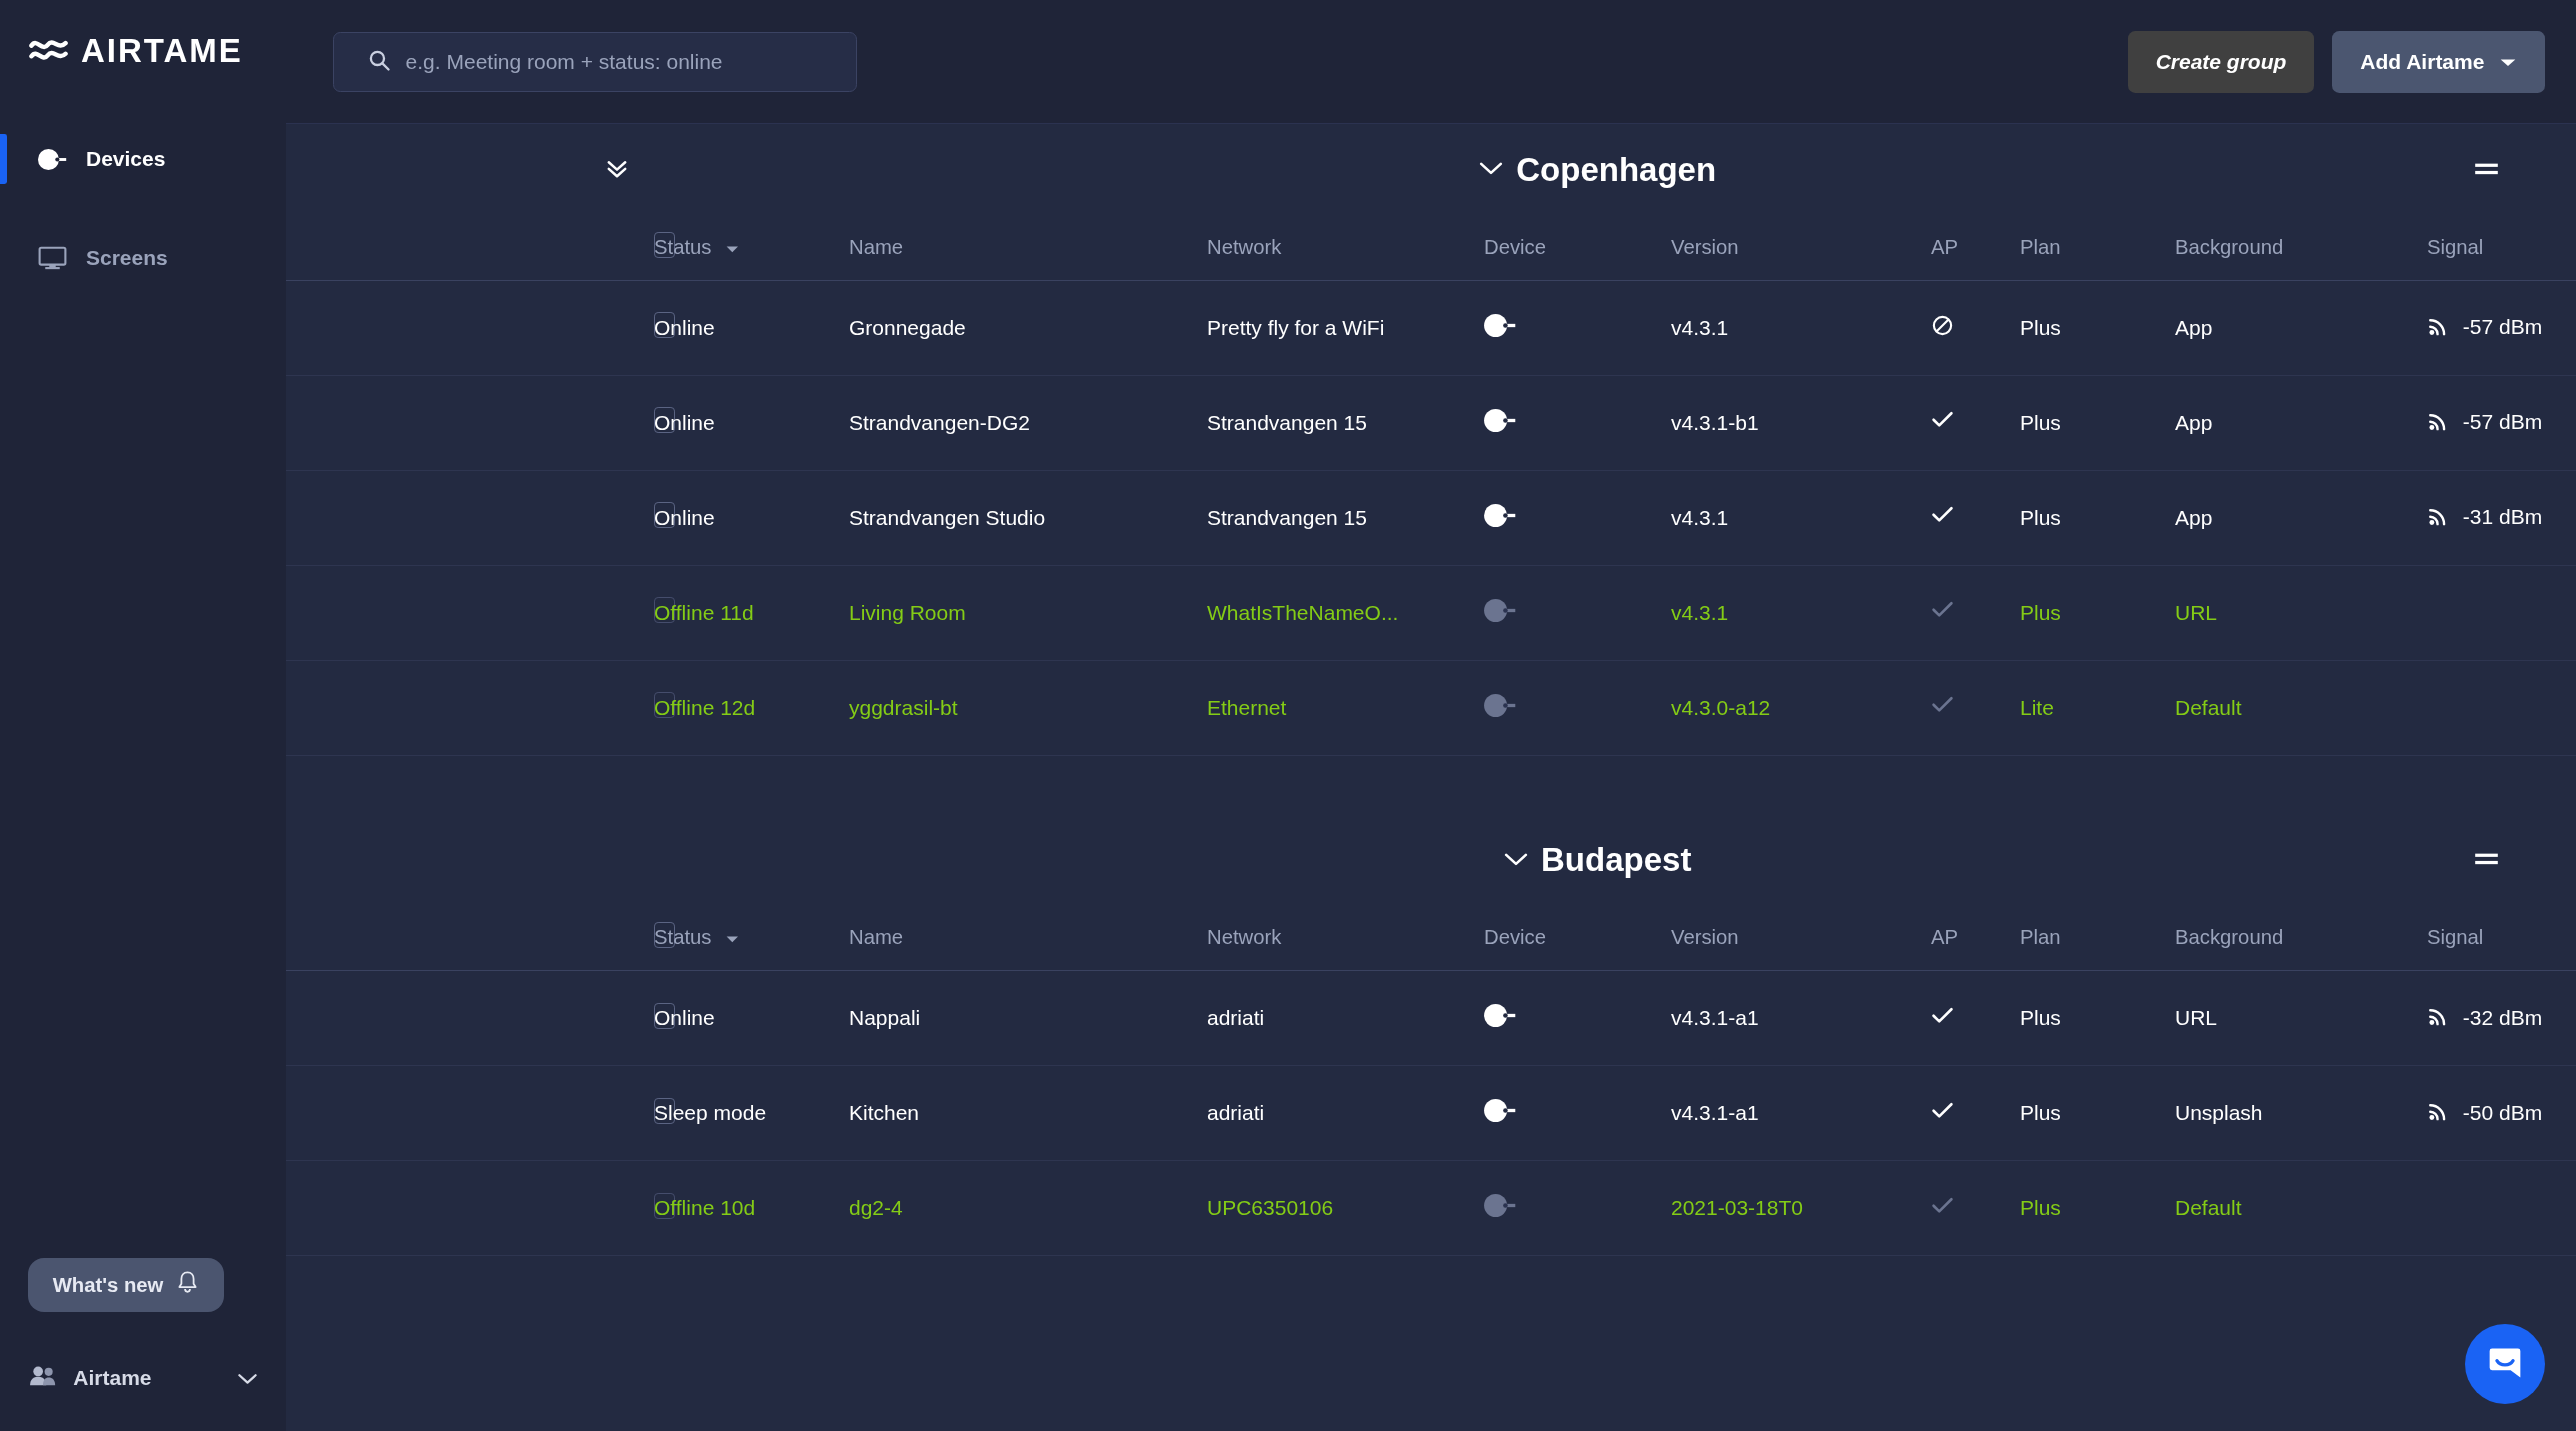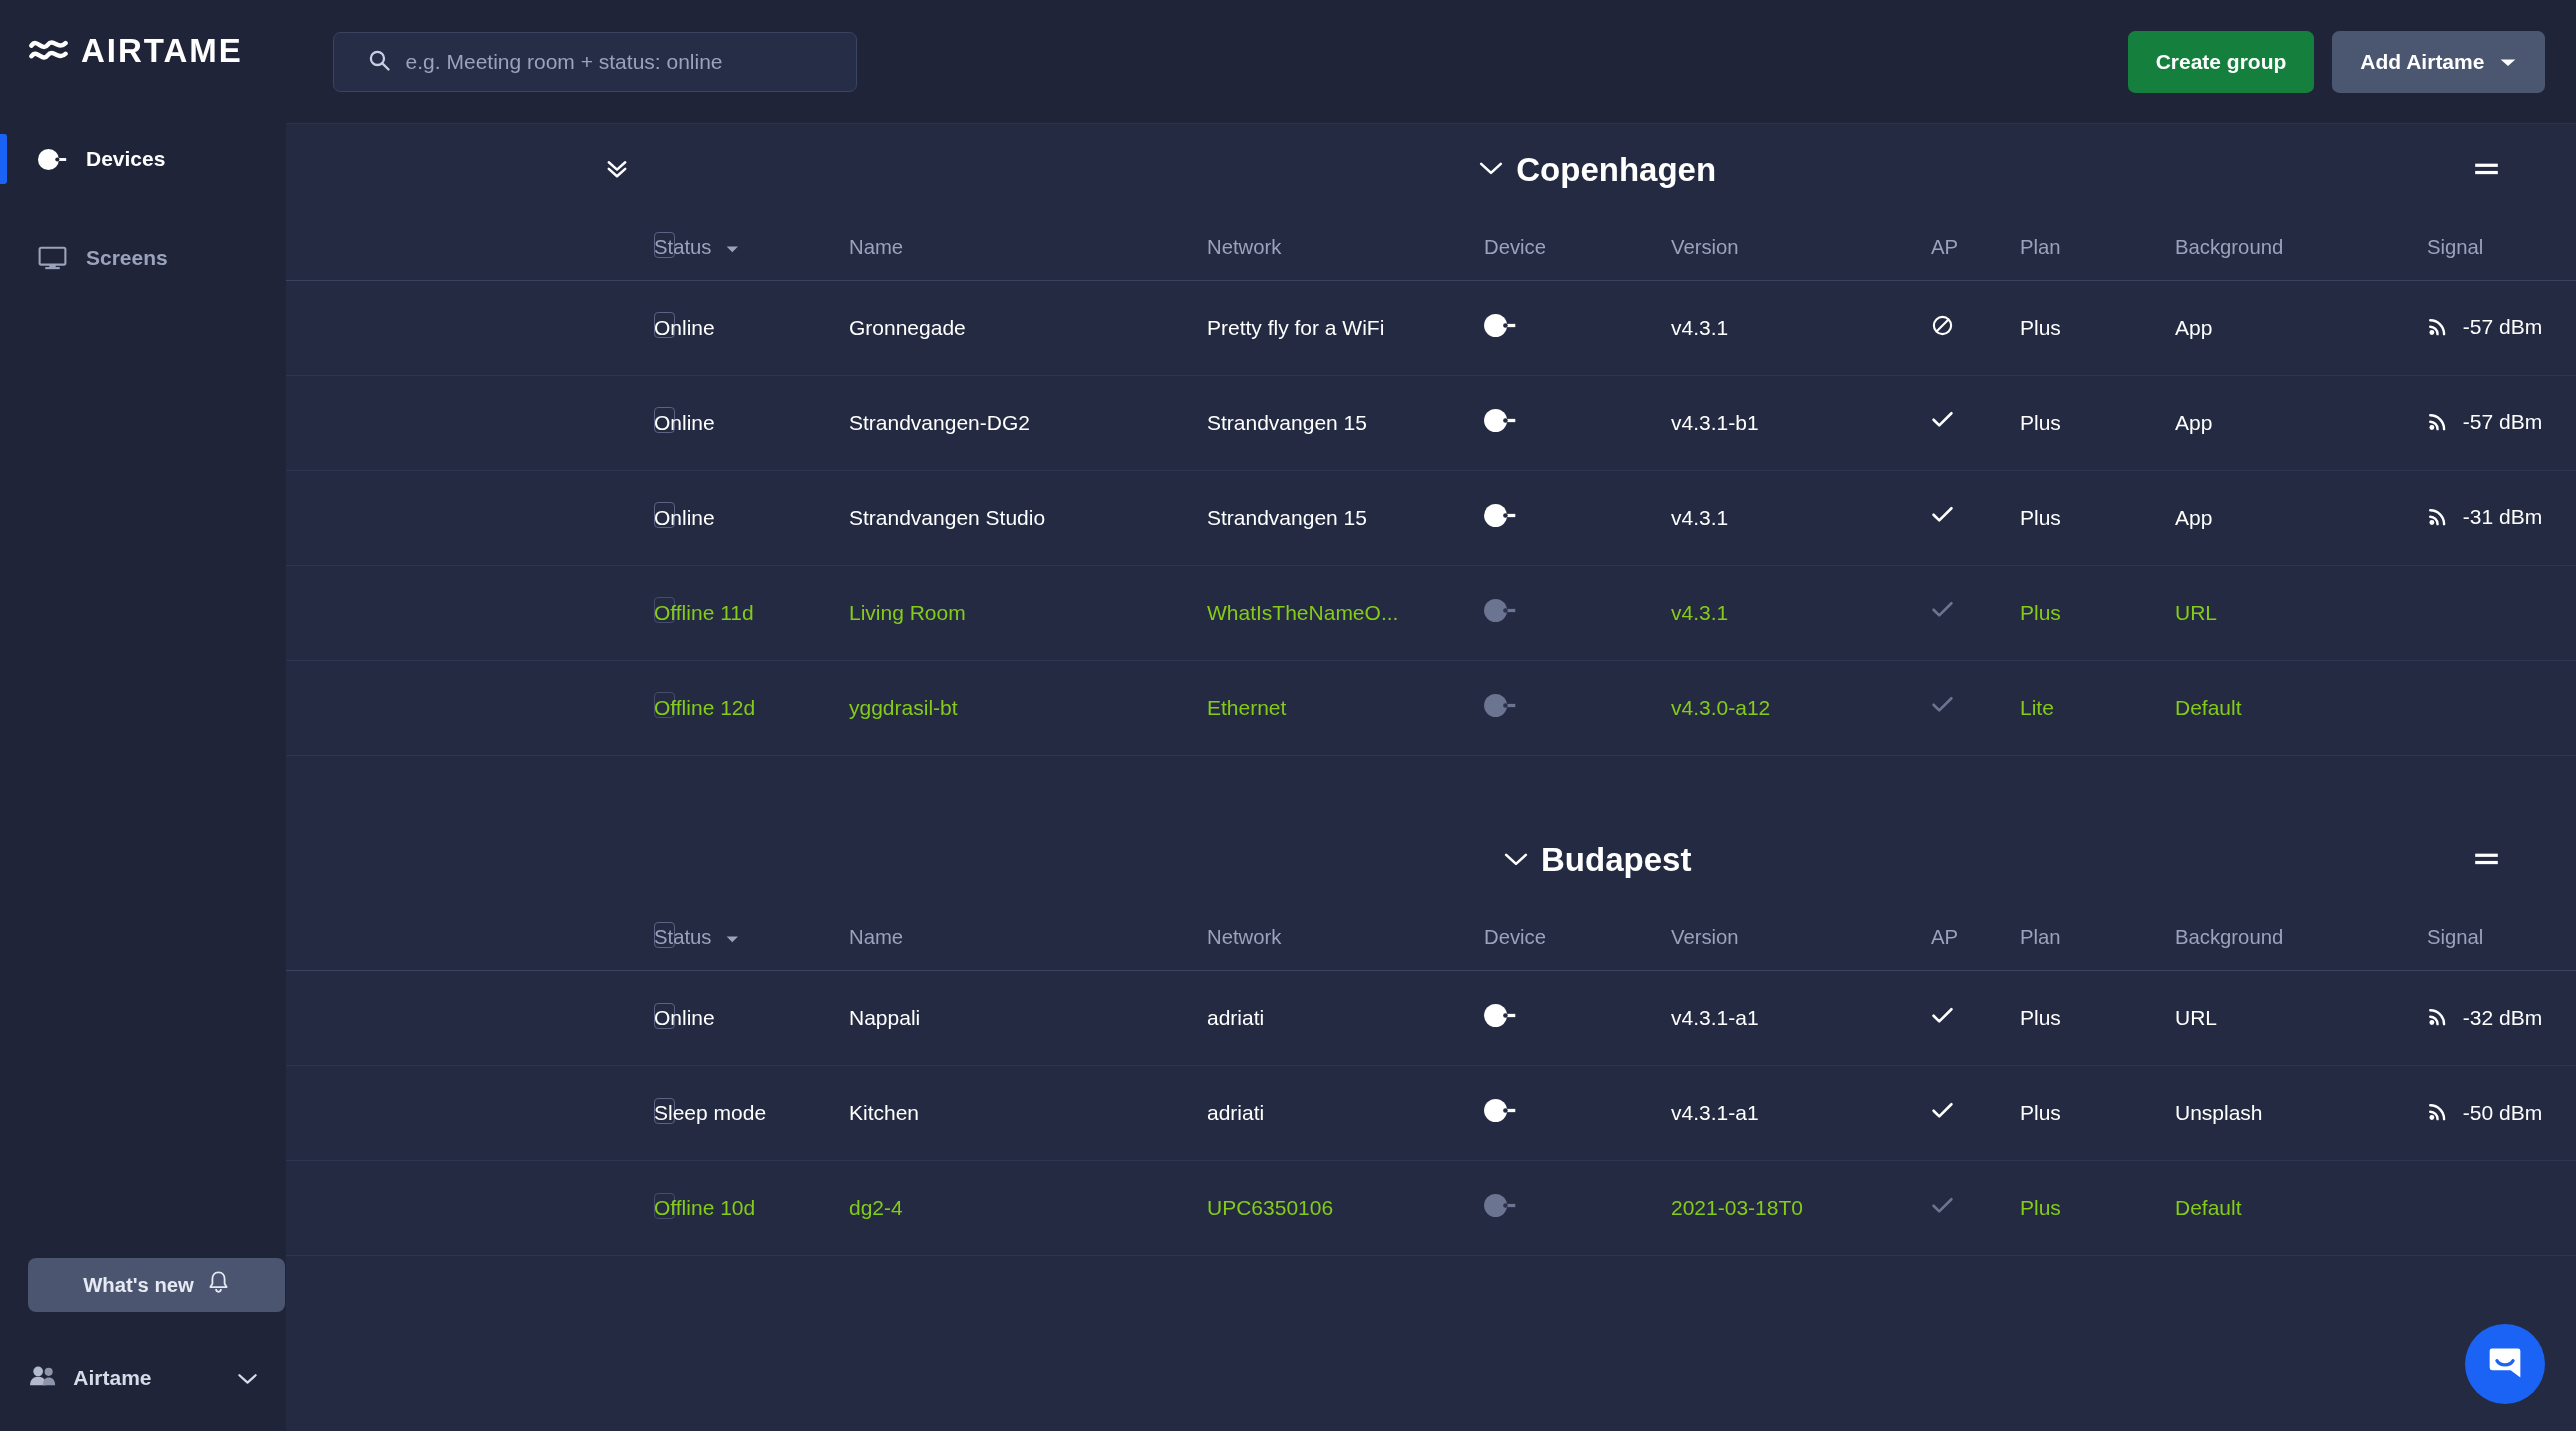--- a/index.html
+++ b/index.html
@@ -32,22 +32,22 @@
   .nav-item.active { color: #ffffff; }
   .nav-item.active:before {
     content: ""; position: absolute; left: 0; top: 0;
     width: 6.5px; height: 50px; background: #1a63f4; border-radius: 0 2.4px 2.4px 0;
   }
   .nav-icon { width: 31px; height: 26px; display: flex; align-items: center; justify-content: center; }
 
   .sidebar-bottom { margin-top: auto; padding-bottom: 31px; }
   .whats-new {
     margin: 0 0 42px 28px;
-    width: 257px; height: 54px;
-    background: #4b556f; border-radius: 8px;
+    width: 196px; height: 54px;
+    background: #4b556f; border-radius: 16px;
     display: flex; align-items: center; justify-content: center; gap: 13px;
     color: #e7eaf3; font-size: 20.3px; font-weight: 700;
   }
   .org-row {
     display: flex; align-items: center; gap: 16.3px;
     padding: 0 28px 0 29px; height: 47px;
     color: #d7dbe7; font-size: 21px; font-weight: 700;
   }
   .org-chevron { margin-left: auto; }
 
@@ -68,21 +68,21 @@
     padding: 0 34px;
   }
   .search-placeholder { color: #9aa3bb; font-size: 21px; }
   .topbar-actions { margin-left: auto; display: flex; align-items: center; gap: 18px; }
   .btn {
     height: 62px; border-radius: 7.3px;
     display: flex; align-items: center; justify-content: center; gap: 14.6px;
     color: #ffffff; font-size: 21px; font-weight: 700;
     padding: 0 28px;
   }
-  .btn-create { background: #15803d; }
+  .btn-create { background: #404040; font-style: italic; }
   .btn-add { background: #4b5670; }
 
   .content { flex: 1; overflow: hidden; padding: 0; position: relative; }
 
   
   .group { padding: 0 50px 0 0; }
   .group-header {
     display: flex; align-items: center;
     padding-left: 311px;
     height: 91px; position: relative; justify-content: center;

